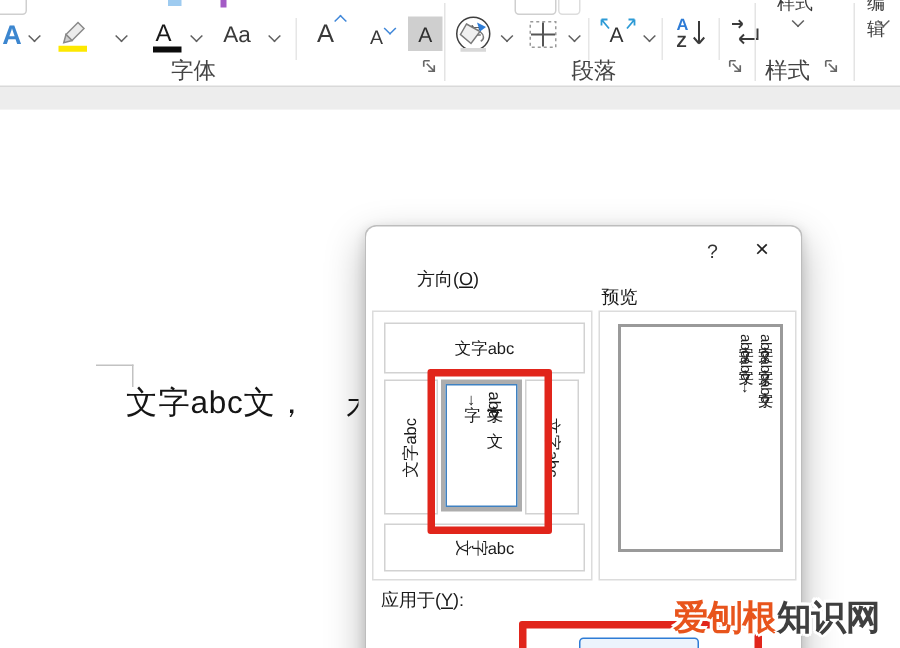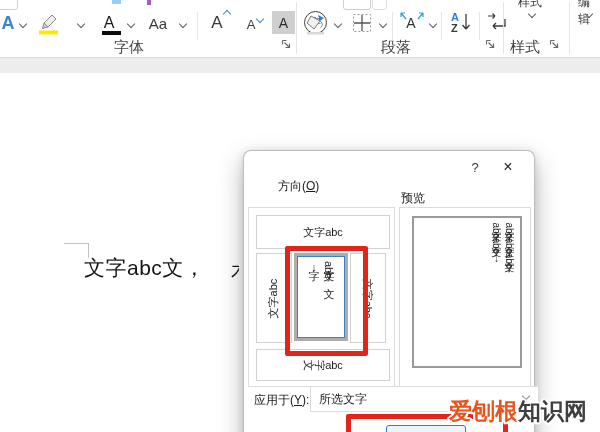--- a/index.html
+++ b/index.html
@@ -302,24 +302,20 @@
     <div class="prevpage" style="left:168px;top:65px;width:106px;height:148px;">
       <div class="prevtext">
         <div><span>文字abc文字abc文字abc</span></div>
         <div><span>文字abc文字abc</span><span class="upright">↓</span></div>
       </div>
     </div>
 
     <div class="grouplab" style="left:10px;top:241px;">
       <span>应用于(</span><span class="ubar">Y</span><span>):</span>
     </div>
-    <div class="combo" style="left:66px;top:235px;width:219px;height:24px;">
-      <span>所选文字</span>
-      <i class="cv"></i>
-    </div>
 
     <div class="okpartial" style="left:142px;top:274px;width:78px;height:26px;"></div>
     <div class="redbox" style="left:102px;top:263px;width:152px;height:45px;z-index:20;"></div>
   </div>
 
   <div class="watermark">
     <span class="wm1">爱刨根</span><span class="wm2">知识网</span>
   </div>
 
 </div>

